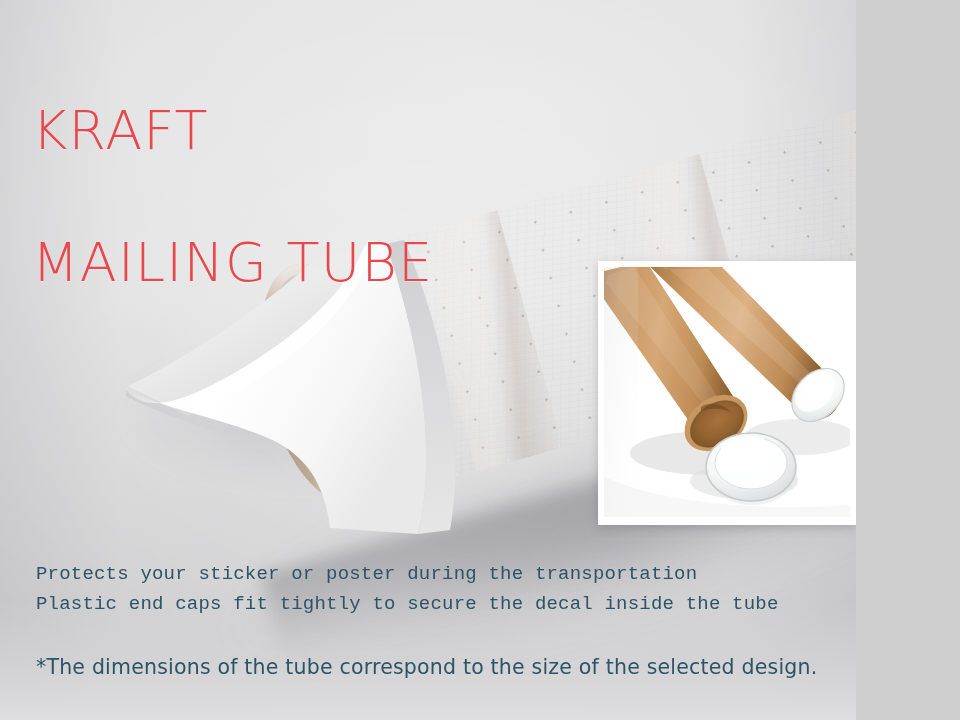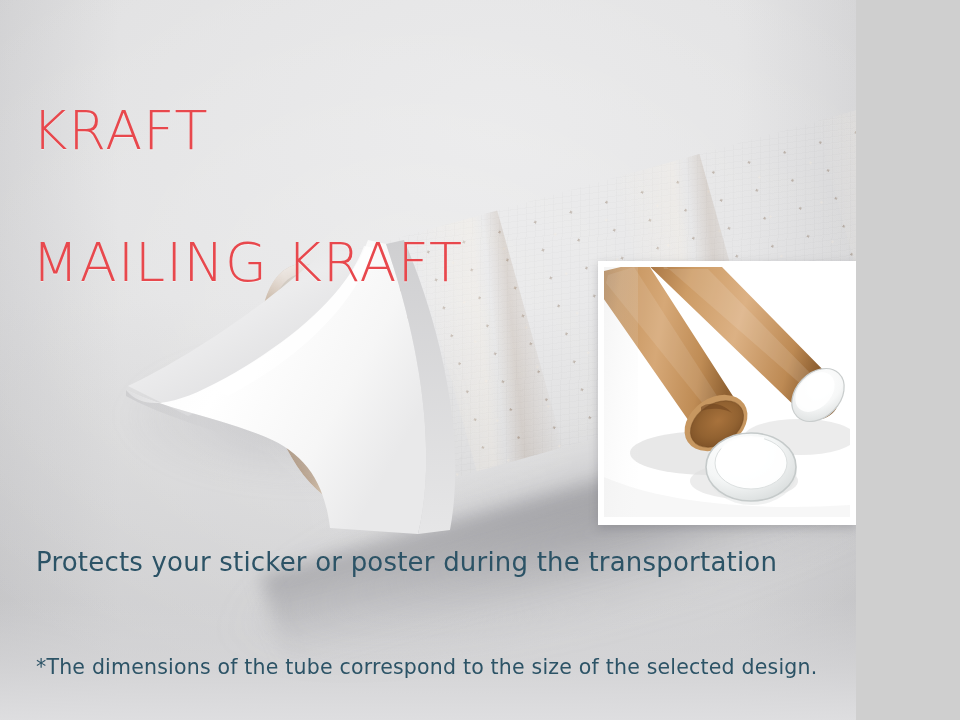--- a/index.html
+++ b/index.html
@@ -226,25 +226,26 @@
     line-height: 1.22;
     letter-spacing: 1.2px;
     white-space: pre-line;
     text-shadow: 0 1px 0 rgba(255,255,255,0.45);
   }
   .title span { display:block; }
 
   .features {
     position: absolute;
     left: 36px;
-    top: 547px;
+    top: 559px;
     color: #2c5366;
-    font-size: 26px;
+    font-size: 19px;
     line-height: 30px;
     letter-spacing: .2px;
+    font-family: Liberation Mono, monospace;
   }
   .features div { white-space: nowrap; }
 
   .footnote {
     position: absolute;
     left: 36px;
     top: 655px;
     color: #2c5366;
     font-size: 20.5px;
     letter-spacing: .2px;
@@ -404,22 +405,23 @@
         </g>
 
         <path d="M0,250 L0,210 C60,236 150,244 246,238 L246,250 Z" fill="#f4f4f4" opacity="0.7"></path>
         <rect x="0" y="0" width="34" height="250" fill="url(#shadeL)" opacity="0.35"></rect>
       </svg>
     </div>
   </div>
 
   <div class="title">
     <span>KRAFT</span>
-    <span>MAILING KRAFT</span>
+    <span>MAILING TUBE</span>
   </div>
 
   <div class="features">
     <div>Protects your sticker or poster during the transportation</div>
+    <div>Plastic end caps fit tightly to secure the decal inside the tube</div>
   </div>
 
   <div class="footnote">*The dimensions of the tube correspond to the size of the selected design.</div>
 
 </div>
 
 </body></html>

